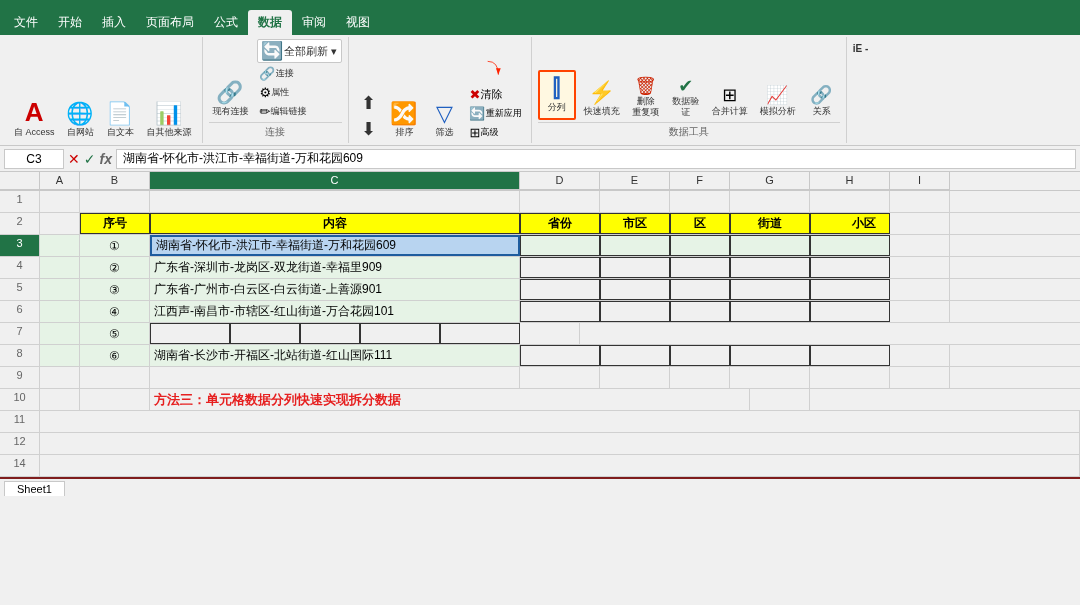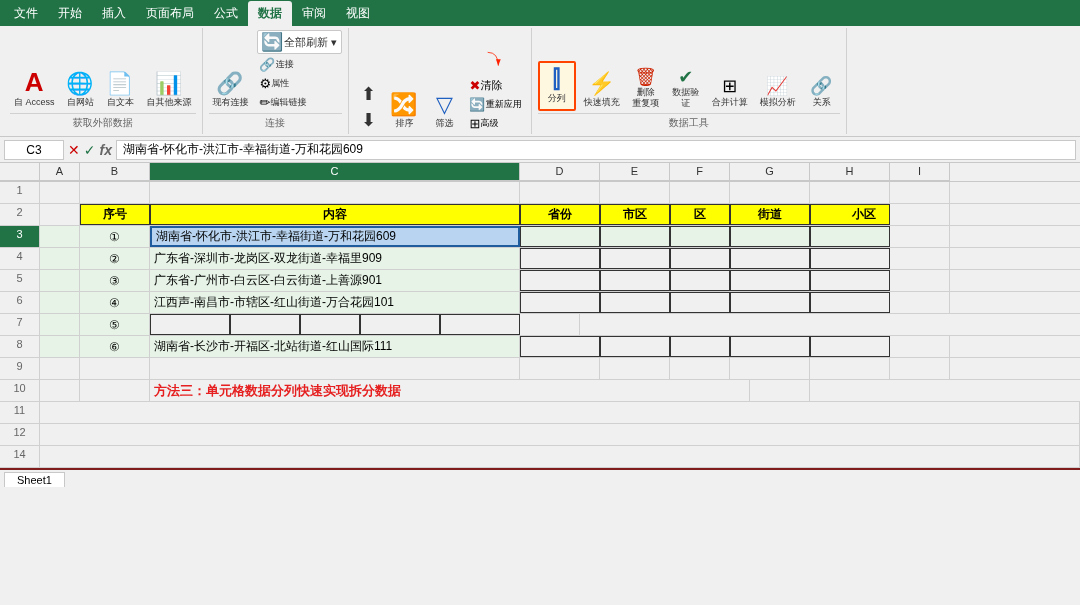--- a/index.html
+++ b/index.html
@@ -1,19 +1,19 @@
 <!DOCTYPE html>
 <html><head>
   <meta charset="utf-8">
   <style>
     * { margin: 0; padding: 0; box-sizing: border-box; }
     body { font-family: 'SimSun', 'Microsoft YaHei', sans-serif; font-size: 12px; background: #f0f0f0; width: 1080px; height: 605px; overflow: hidden; }
 
     
-    .ribbon-tabs { background: #217346; display: flex; align-items: flex-end; height: 26px; padding-left: 4px; }
+    .ribbon-tabs { background: #217346; display: flex; align-items: flex-end; height: 35px; padding-left: 4px; }
     .ribbon-tab { padding: 4px 10px; font-size: 12px; color: white; cursor: pointer; border-radius: 3px 3px 0 0; }
     .ribbon-tab.active { background: #f0f0f0; color: #217346; font-weight: bold; }
 
     
     .ribbon { background: #f0f0f0; border-bottom: 1px solid #c8c8c8; display: flex; align-items: stretch; padding: 2px 4px; min-height: 85px; position: relative; }
     .ribbon-group { display: flex; flex-direction: column; align-items: center; border-right: 1px solid #d0d0d0; padding: 2px 6px; min-width: 60px; }
     .ribbon-group-content { display: flex; align-items: flex-end; flex: 1; gap: 4px; }
     .ribbon-group-label { font-size: 10px; color: #666; margin-top: 2px; text-align: center; padding: 2px 0; border-top: 1px solid #d0d0d0; width: 100%; }
     .ribbon-btn { display: flex; flex-direction: column; align-items: center; padding: 2px 4px; cursor: pointer; border-radius: 2px; min-width: 36px; }
     .ribbon-btn .icon { font-size: 24px; line-height: 1; }
@@ -94,21 +94,20 @@
       </div>
       <div class="ribbon-btn">
         <span class="icon" style="font-size:22px;">📄</span>
         <span class="label">自文本</span>
       </div>
       <div class="ribbon-btn">
         <span class="icon" style="font-size:22px;">📊</span>
         <span class="label">自其他来源</span>
       </div>
     </div>
-    <div class="ribbon-group-label">获取外部数据</div>
   </div>
 
   <div class="ribbon-group">
     <div class="ribbon-group-content">
       <div class="ribbon-btn">
         <span class="icon" style="font-size:22px;color:#2060c0;">🔗</span>
         <span class="label">现有连接</span>
       </div>
       <div style="display:flex;flex-direction:column;gap:2px;">
         <div class="ribbon-btn" style="flex-direction:row;min-width:70px;border:1px solid #c8c8c8;background:#fff;">
@@ -203,20 +202,23 @@
     <svg class="arrow-overlay" viewBox="0 0 300 90" xmlns="http://www.w3.org/2000/svg" style="position:absolute;top:-5px;left:-55px;width:80px;height:80px;pointer-events:none;">
       <defs>
         <marker id="arrowhead" markerWidth="8" markerHeight="6" refX="8" refY="3" orient="auto">
           <polygon points="0 0, 8 3, 0 6" fill="#ff2200"></polygon>
         </marker>
       </defs>
       <path d="M 40 5 Q 80 5 80 55" stroke="#ff2200" stroke-width="3" fill="none" marker-end="url(#arrowhead)"></path>
     </svg>
   </div>
 
+  <div style="display:flex;flex-direction:column;align-items:center;padding:2px 6px;font-size:11px;color:#666;">
+    <div style="font-size:10px;margin-top:4px;color:#333;font-weight:bold;">iE -</div>
+  </div>
 </div>
 
 <div class="formula-bar">
   <input class="name-box" value="C3" style="">
   <div class="formula-icons">
     <span style="cursor:pointer;color:#cc0000;">✕</span>
     <span style="cursor:pointer;color:#217346;">✓</span>
     <span style="cursor:pointer;font-style:italic;font-weight:bold;">fx</span>
   </div>
   <input class="formula-input" value="湖南省-怀化市-洪江市-幸福街道-万和花园609" style="">

